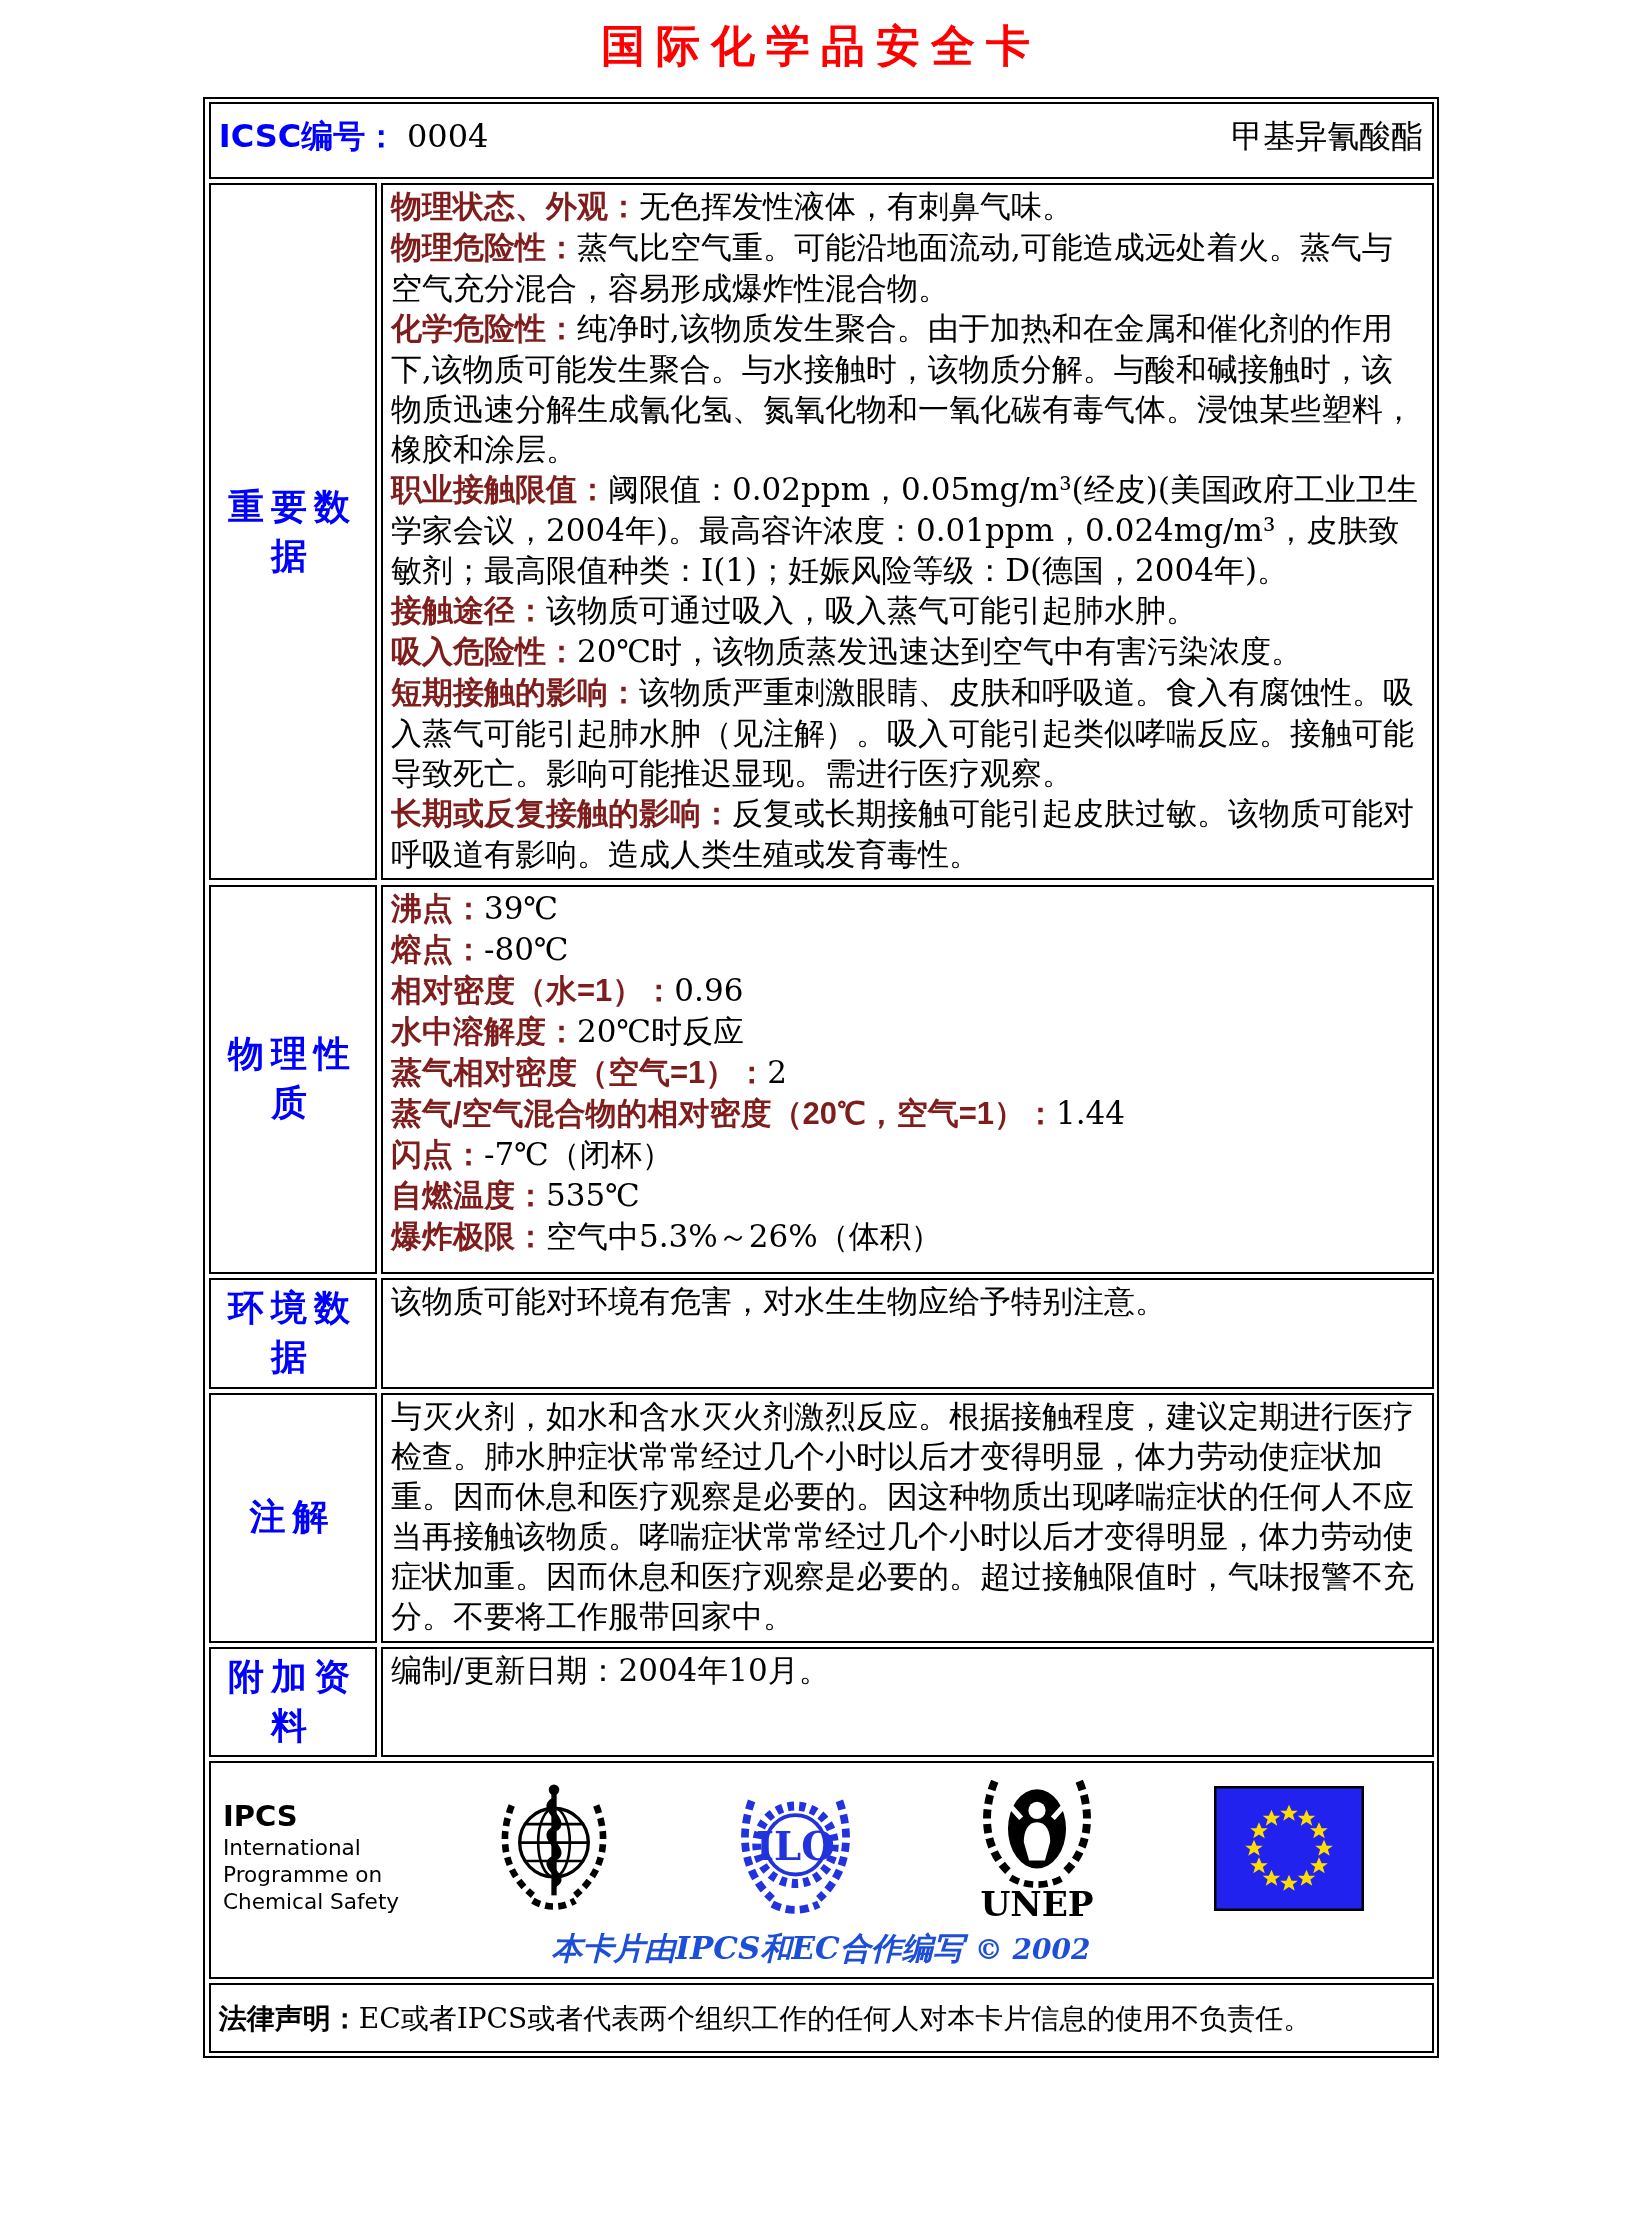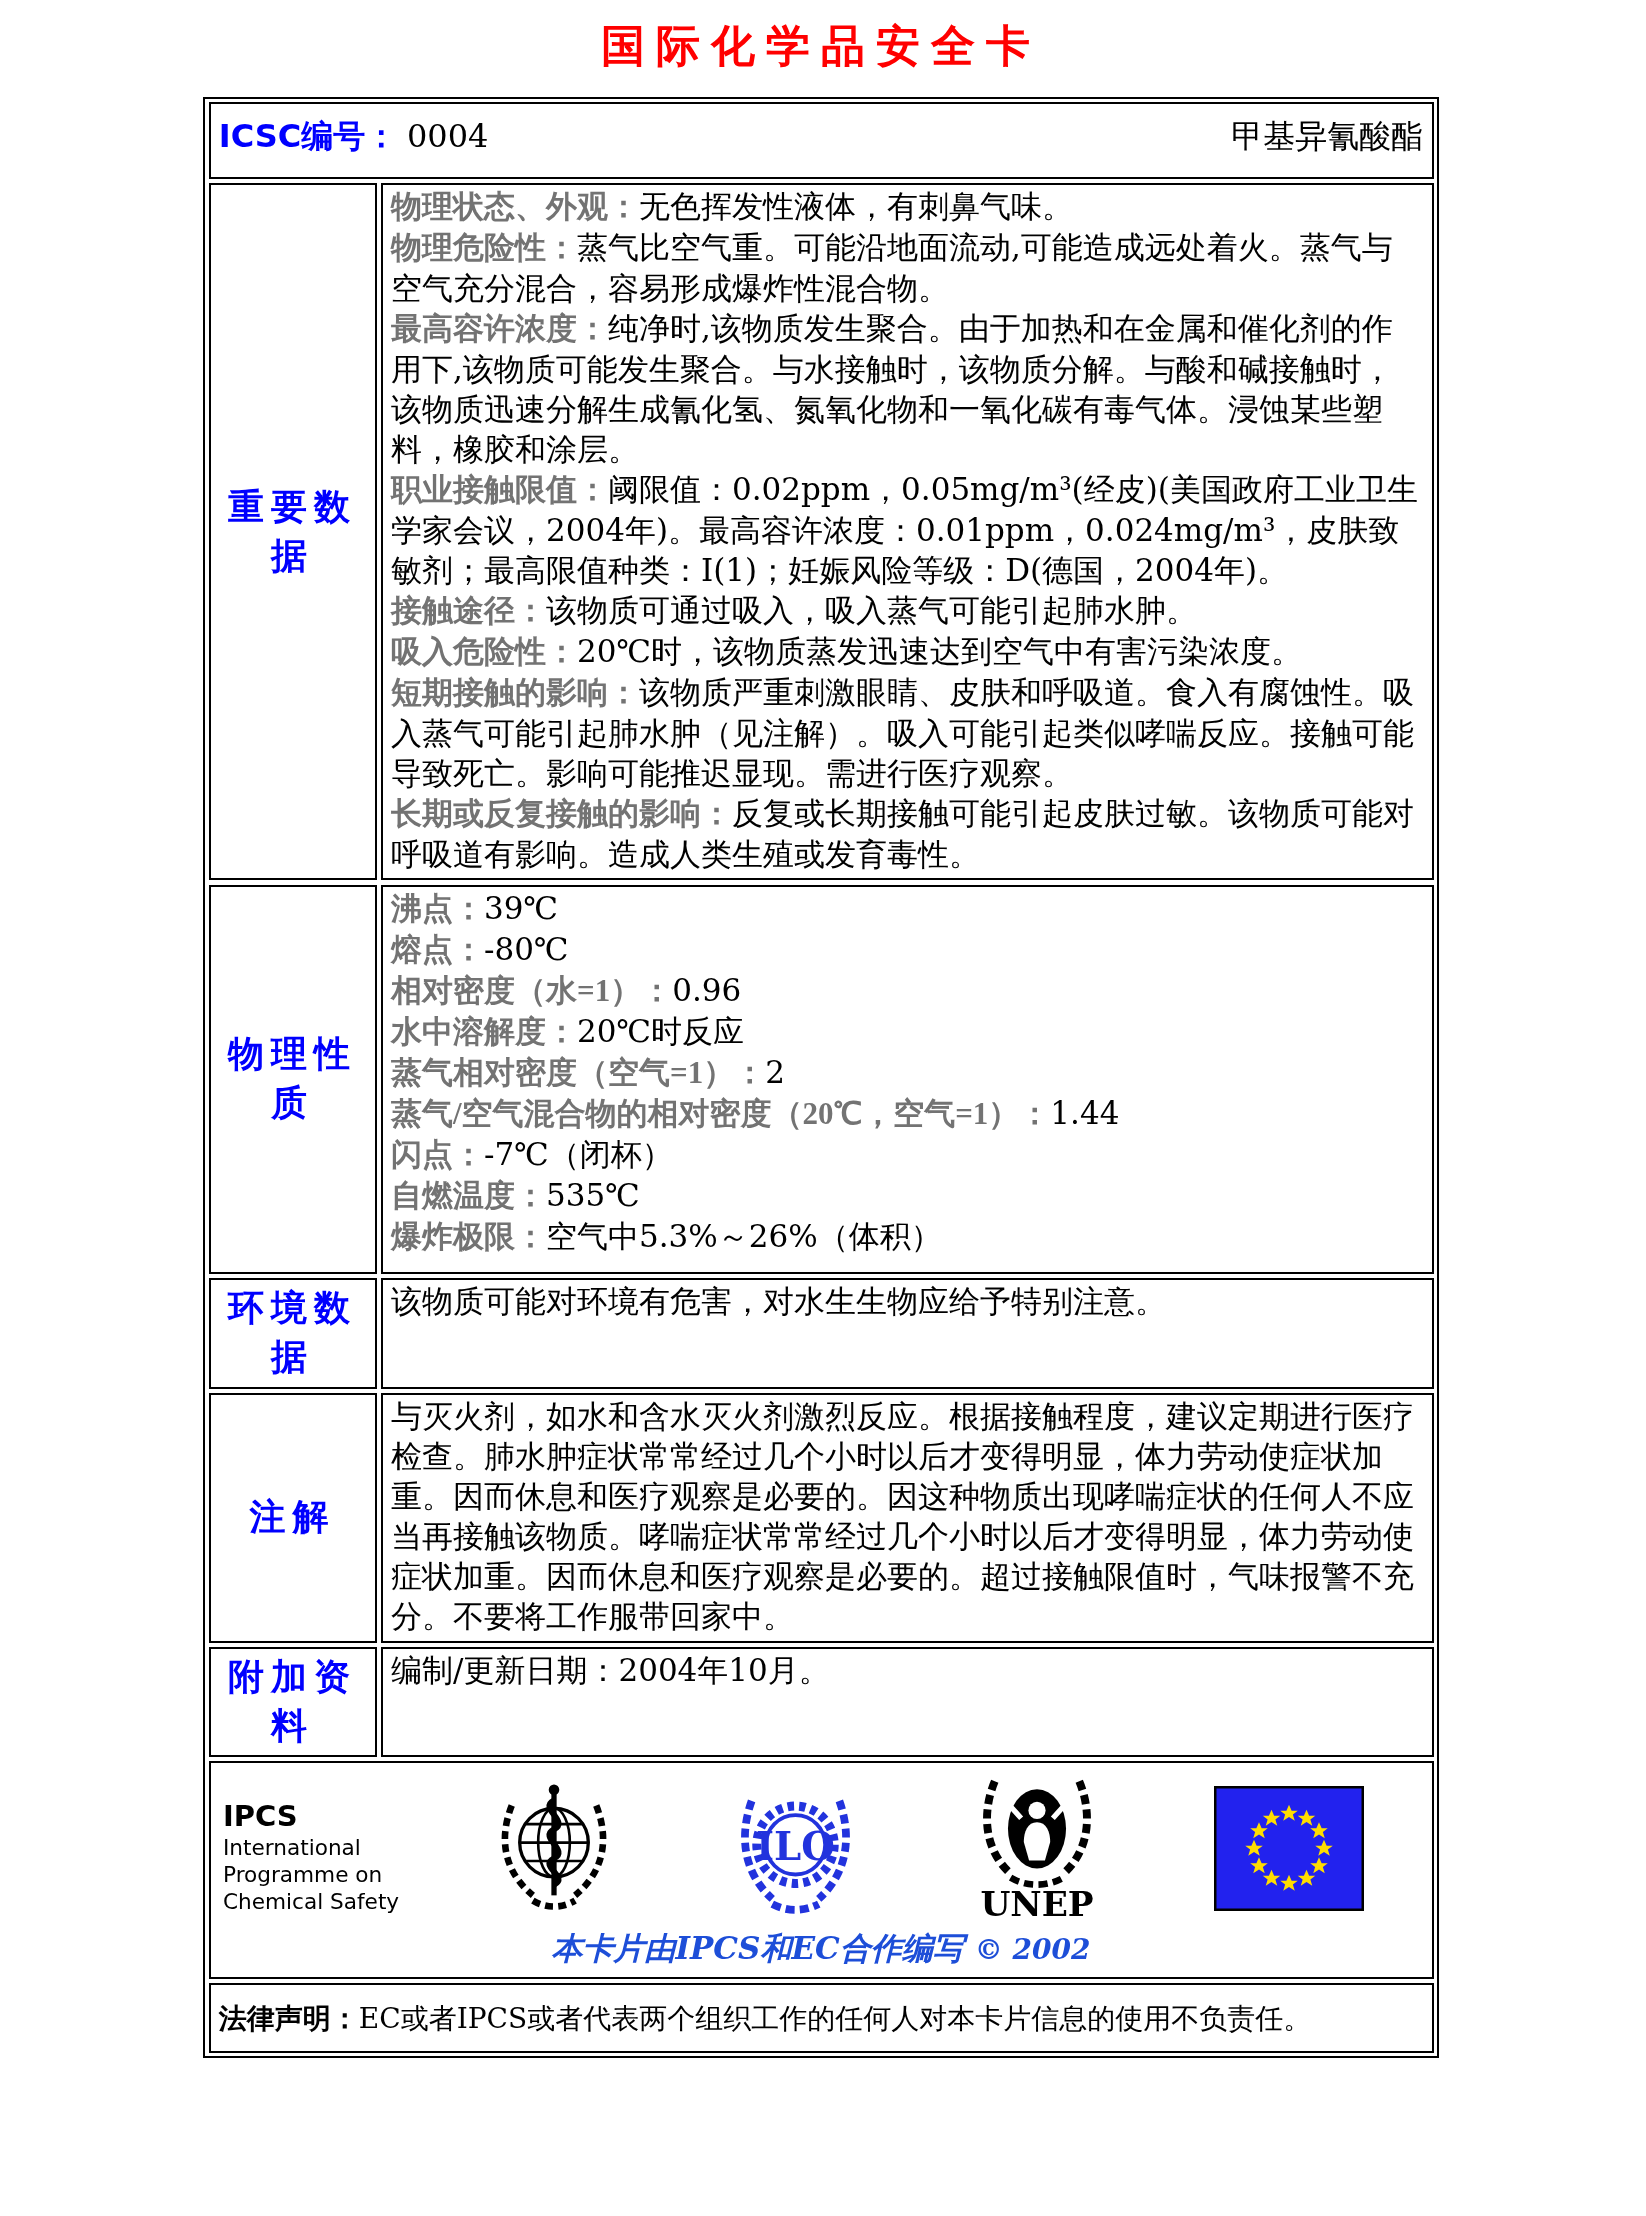--- a/index.html
+++ b/index.html
@@ -30,21 +30,21 @@
   .icsc-number{color:#000;margin-left:9.7px;}
   .chemical-name{color:#000;}
   
   .heading-cell{
     display:flex;align-items:center;justify-content:center;
     color:#0000fe;font-family:"DejaVu Sans",sans-serif;font-weight:bold;
     font-size:36px;letter-spacing:7px;text-align:center;padding:4.2px;
   }
   .content-cell{padding:1.4px 8.3px 4.2px 8.3px;font-size:31px;line-height:40px;}
   .content-cell p{margin:0;}
-  .para-label{color:#737373;font-family:Liberation Serif, serif;font-weight:bold;}
+  .para-label{color:#7f1d1d;font-family:Liberation Sans, sans-serif;font-weight:bold;}
   .row-environmental-data .content-cell{min-height:111px;}
   .row-important-data .content-cell{min-height:661px;}
   .row-physical-properties .content-cell{min-height:389px;}
   .row-notes .content-cell{min-height:223px;}
   
   .footer-cell{padding:9.7px 12.5px 7px 12.5px;}
   .logo-row{display:flex;align-items:center;}
   .ipcs-block{width:209px;flex:0 0 auto;}
   .ipcs-abbr{font-family:"DejaVu Sans",sans-serif;font-weight:bold;font-size:29px;line-height:35px;margin-top:18px;}
   .ipcs-line{font-family:"DejaVu Sans",sans-serif;font-size:21.6px;line-height:27px;}
@@ -75,21 +75,21 @@
         </span>
         <span class="chemical-name">甲基异氰酸酯</span>
       </div>
     </div>
 
     <div id="section-rows" style="display:contents;"><div class="row row-important-data">
           <div class="cell heading-cell">重要数据</div>
           <div class="cell content-cell">
             <p><span class="para-label">物理状态、外观：</span><span>无色挥发性液体，有刺鼻气味。</span></p>
             <p><span class="para-label">物理危险性：</span><span>蒸气比空气重。可能沿地面流动,可能造成远处着火。蒸气与空气充分混合，容易形成爆炸性混合物。</span></p>
-            <p><span class="para-label">最高容许浓度：</span><span>纯净时,该物质发生聚合。由于加热和在金属和催化剂的作用下,该物质可能发生聚合。与水接触时，该物质分解。与酸和碱接触时，该物质迅速分解生成氰化氢、氮氧化物和一氧化碳有毒气体。浸蚀某些塑料，橡胶和涂层。</span></p>
+            <p><span class="para-label">化学危险性：</span><span>纯净时,该物质发生聚合。由于加热和在金属和催化剂的作用下,该物质可能发生聚合。与水接触时，该物质分解。与酸和碱接触时，该物质迅速分解生成氰化氢、氮氧化物和一氧化碳有毒气体。浸蚀某些塑料，橡胶和涂层。</span></p>
             <p><span class="para-label">职业接触限值：</span><span>阈限值：0.02ppm，0.05mg/m³(经皮)(美国政府工业卫生学家会议，2004年)。最高容许浓度：0.01ppm，0.024mg/m³，皮肤致敏剂；最高限值种类：I(1)；妊娠风险等级：D(德国，2004年)。</span></p>
             <p><span class="para-label">接触途径：</span><span>该物质可通过吸入，吸入蒸气可能引起肺水肿。</span></p>
             <p><span class="para-label">吸入危险性：</span><span>20℃时，该物质蒸发迅速达到空气中有害污染浓度。</span></p>
             <p><span class="para-label">短期接触的影响：</span><span>该物质严重刺激眼睛、皮肤和呼吸道。食入有腐蚀性。吸入蒸气可能引起肺水肿（见注解）。吸入可能引起类似哮喘反应。接触可能导致死亡。影响可能推迟显现。需进行医疗观察。</span></p>
             <p><span class="para-label">长期或反复接触的影响：</span><span>反复或长期接触可能引起皮肤过敏。该物质可能对呼吸道有影响。造成人类生殖或发育毒性。</span></p>
           </div>
         </div><div class="row row-physical-properties">
           <div class="cell heading-cell">物理性质</div>
           <div class="cell content-cell">
             <p><span class="para-label">沸点：</span><span>39℃</span></p>

